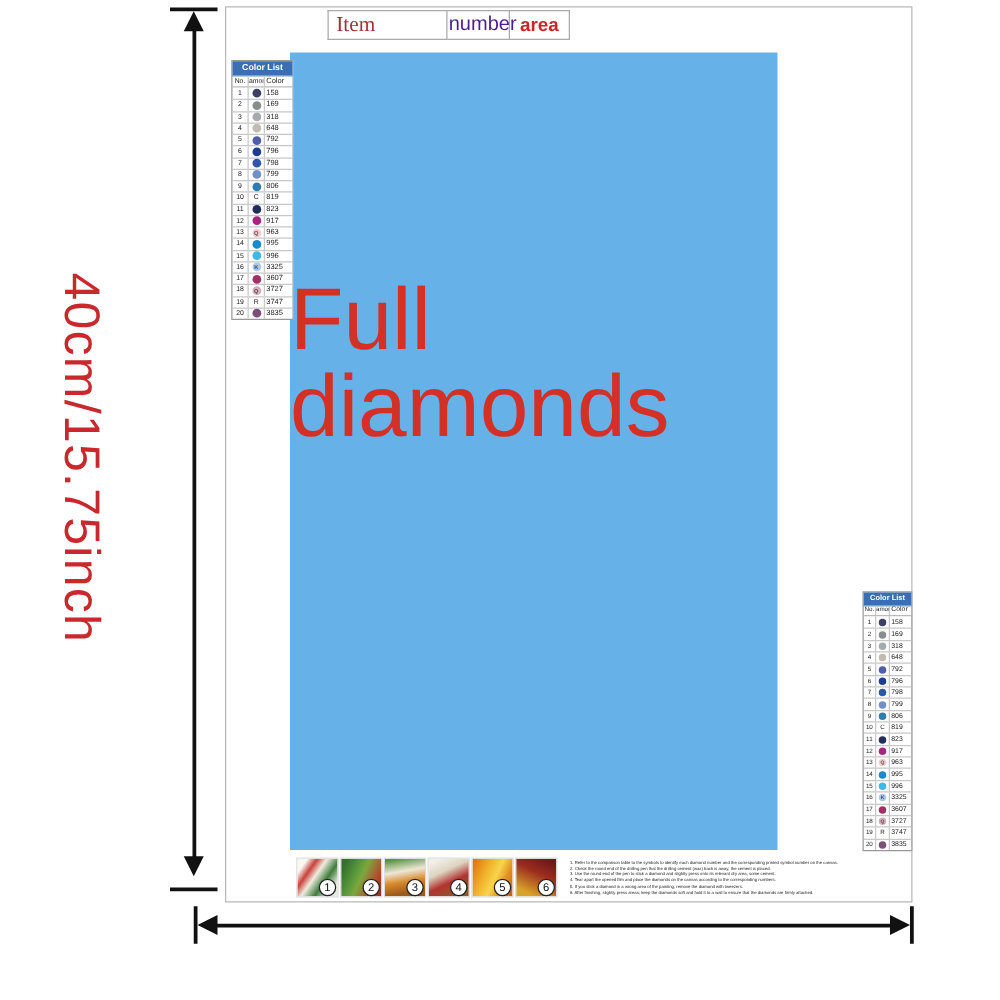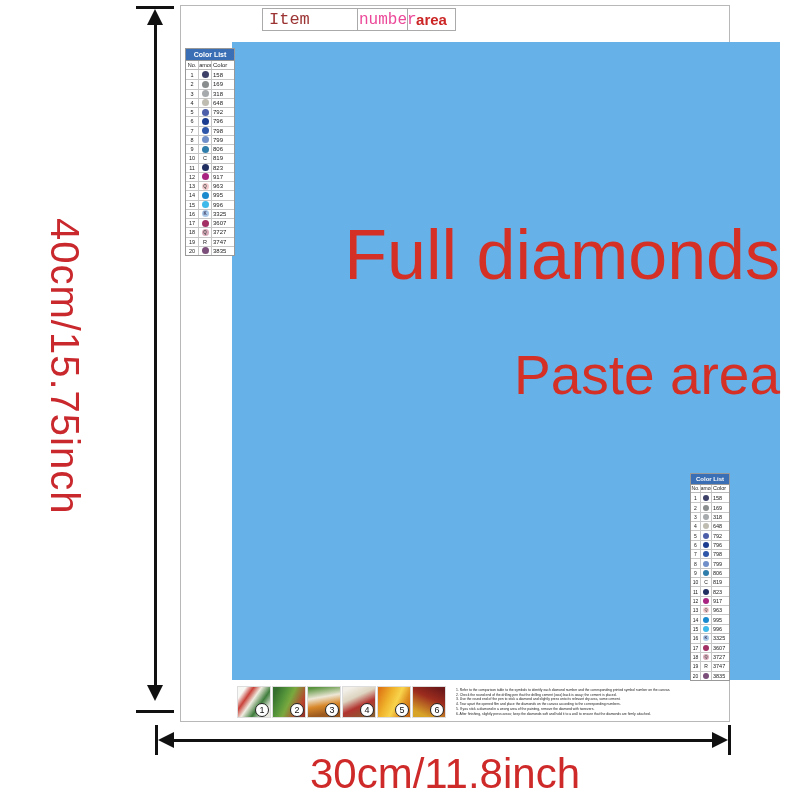--- a/index.html
+++ b/index.html
@@ -8,30 +8,30 @@
 
   
   .sheet{position:absolute;left:180px;top:5px;width:550px;height:717px;background:#fff;
          border:1px solid #b8b8b8;box-sizing:border-box;}
 
   
   .item-table{position:absolute;left:262px;top:8px;width:193px;border-collapse:collapse;table-layout:fixed;z-index:5;background:#fff;}
   .item-table td{border:1px solid #aaa;overflow:visible;white-space:nowrap;box-sizing:border-box;}
   .item-table col.c1{width:95px}.item-table col.c2{width:50px}.item-table col.c3{width:48px}
   .it-head td{height:20px;}
-  .it-item{font-family:Liberation Mono, monospace;font-size:17px;color:#9c3434;padding-left:6px;}
-  .it-number{font-family:Liberation Mono, monospace;font-size:16px;color:#ec4899;}
+  .it-item{font-family:Liberation Serif, serif;font-size:17px;color:#9c3434;padding-left:6px;}
+  .it-number{font-family:Liberation Sans, sans-serif;font-size:16px;color:#4c1d95;}
   .it-size{font-size:15px;font-weight:bold;color:#cc2525;text-align:center;}
   .it-data td{height:14px;}
   .it-data td:nth-child(1){font-size:7.5px;color:#333;padding-left:3px;}
   .it-data td:nth-child(3){font-size:10px;color:#222;text-align:center;}
 
   
-  .paste-area{position:absolute;left:232px;top:42px;width:548px;height:638px;background:#66b2e8;
-              display:flex;flex-direction:column;align-items:flex-end;z-index:1;}
+  .paste-area{position:absolute;left:232px;top:42px;width:390px;height:638px;background:#66b2e8;
+              display:flex;flex-direction:column;align-items:flex-start;z-index:1;}
   .paste-line1{margin-top:178px;font-size:70px;color:#d43026;line-height:1;}
   .paste-line2{margin-top:58px;font-size:55px;color:#d43026;line-height:1;}
 
   
   .clist{position:absolute;background:#fff;border:1px solid #999;box-sizing:border-box;z-index:6;}
   .clist-left{left:185px;top:48px;width:50px;}
   .clist-right{left:690px;top:473px;width:40px;}
   .cl-title{background:#3a6fb5;color:#fff;font-weight:bold;text-align:center;border-bottom:1px solid #999;
             white-space:nowrap;overflow:hidden;}
   .clist-left .cl-title{font-size:7px;height:11px;line-height:11px;}
@@ -106,21 +106,20 @@
         <tr class="it-head">
       <td class="it-item">Item</td>
       <td class="it-number">number</td>
       <td class="it-size">area</td>
     </tr>
   </tbody>
     </table>
 
   <div class="paste-area" style="background: rgb(102, 178, 232);">
     <div class="paste-line1" style="color: rgb(212, 48, 38);">Full diamonds</div>
-    <div class="paste-line2" style="color: rgb(212, 48, 38);">Paste area</div>
   </div>
 
   <div class="clist clist-left">
     <div class="cl-title" style="background: rgb(58, 111, 181);">Color List</div>
     <div class="cl-head">
       <div class="cl-no">No.</div>
       <div class="cl-sym">Diamond</div>
       <div class="cl-code">Color</div>
     </div>
     <div>
@@ -446,15 +445,14 @@
   <div class="tri v-head-up"></div>
   <div class="tri v-head-down"></div>
 
   <div class="arrow-part h-line"></div>
   <div class="arrow-part h-cap-left"></div>
   <div class="arrow-part h-cap-right"></div>
   <div class="tri h-head-left"></div>
   <div class="tri h-head-right"></div>
 
   <div class="height-label">40cm/15.75inch</div>
-  <div class="width-label">30cm/11.8inch</div>
 
 </div>
 
 </body></html>

